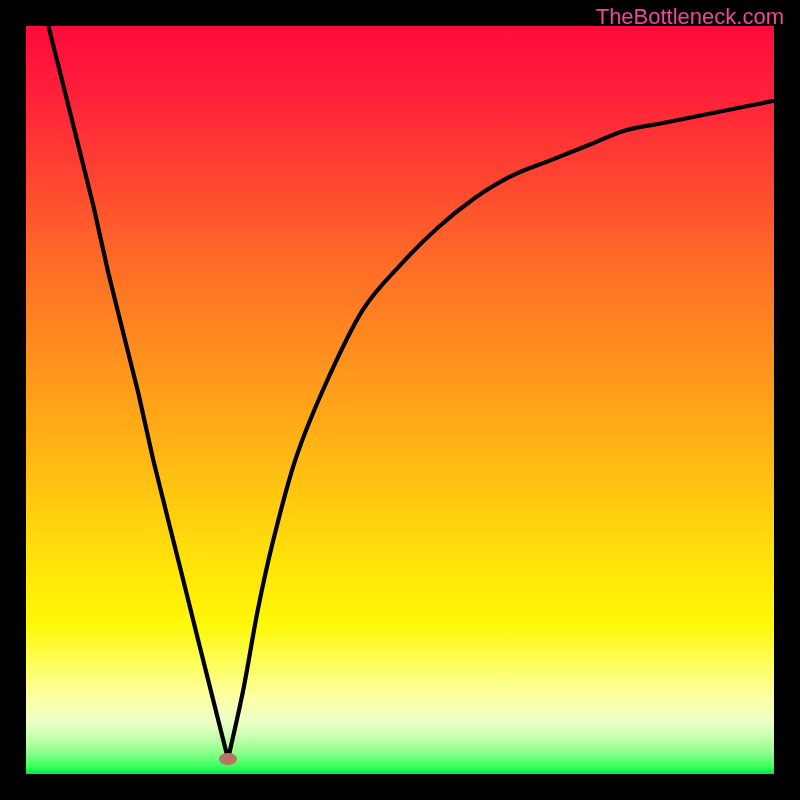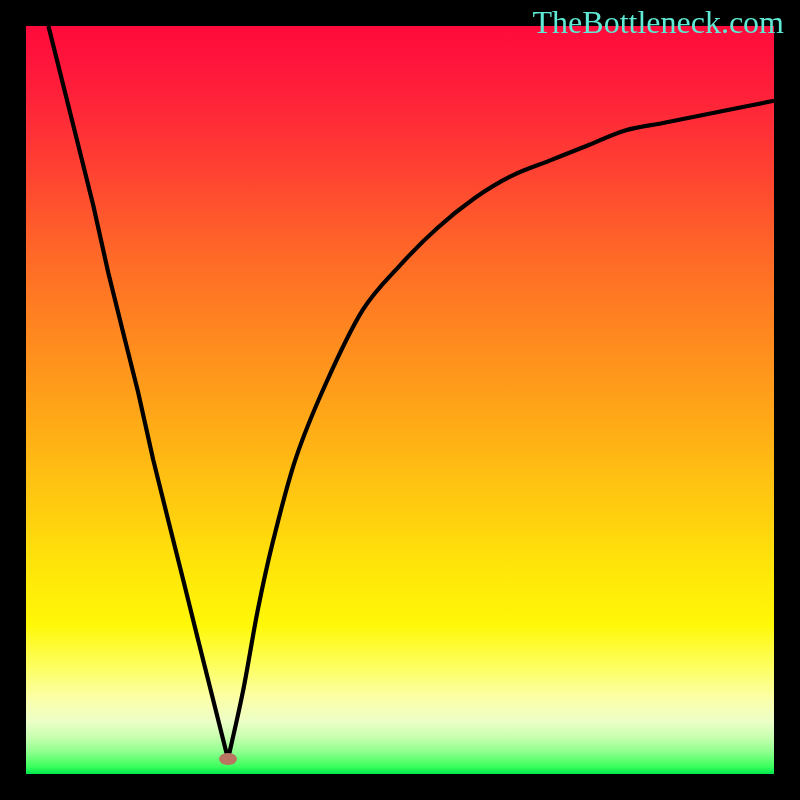--- a/index.html
+++ b/index.html
@@ -59,23 +59,23 @@
   }
   .marker-dot {
     position: absolute;
     border-radius: 50%;
     background: #b97462; 
   }
   .watermark {
     position: absolute;
     top: 4px;
     right: 16px;
-    font-family: Liberation Serif, serif;
-    font-size: 32px;
-    color: #5eead4;
+    font-family: Liberation Sans, sans-serif;
+    font-size: 22px;
+    color: #ec4899;
     letter-spacing: 0px;
     user-select: none;
   }
 </style>
 </head>
 <body>
 
 <div class="stage">
 
   <div class="plot-area"></div>

